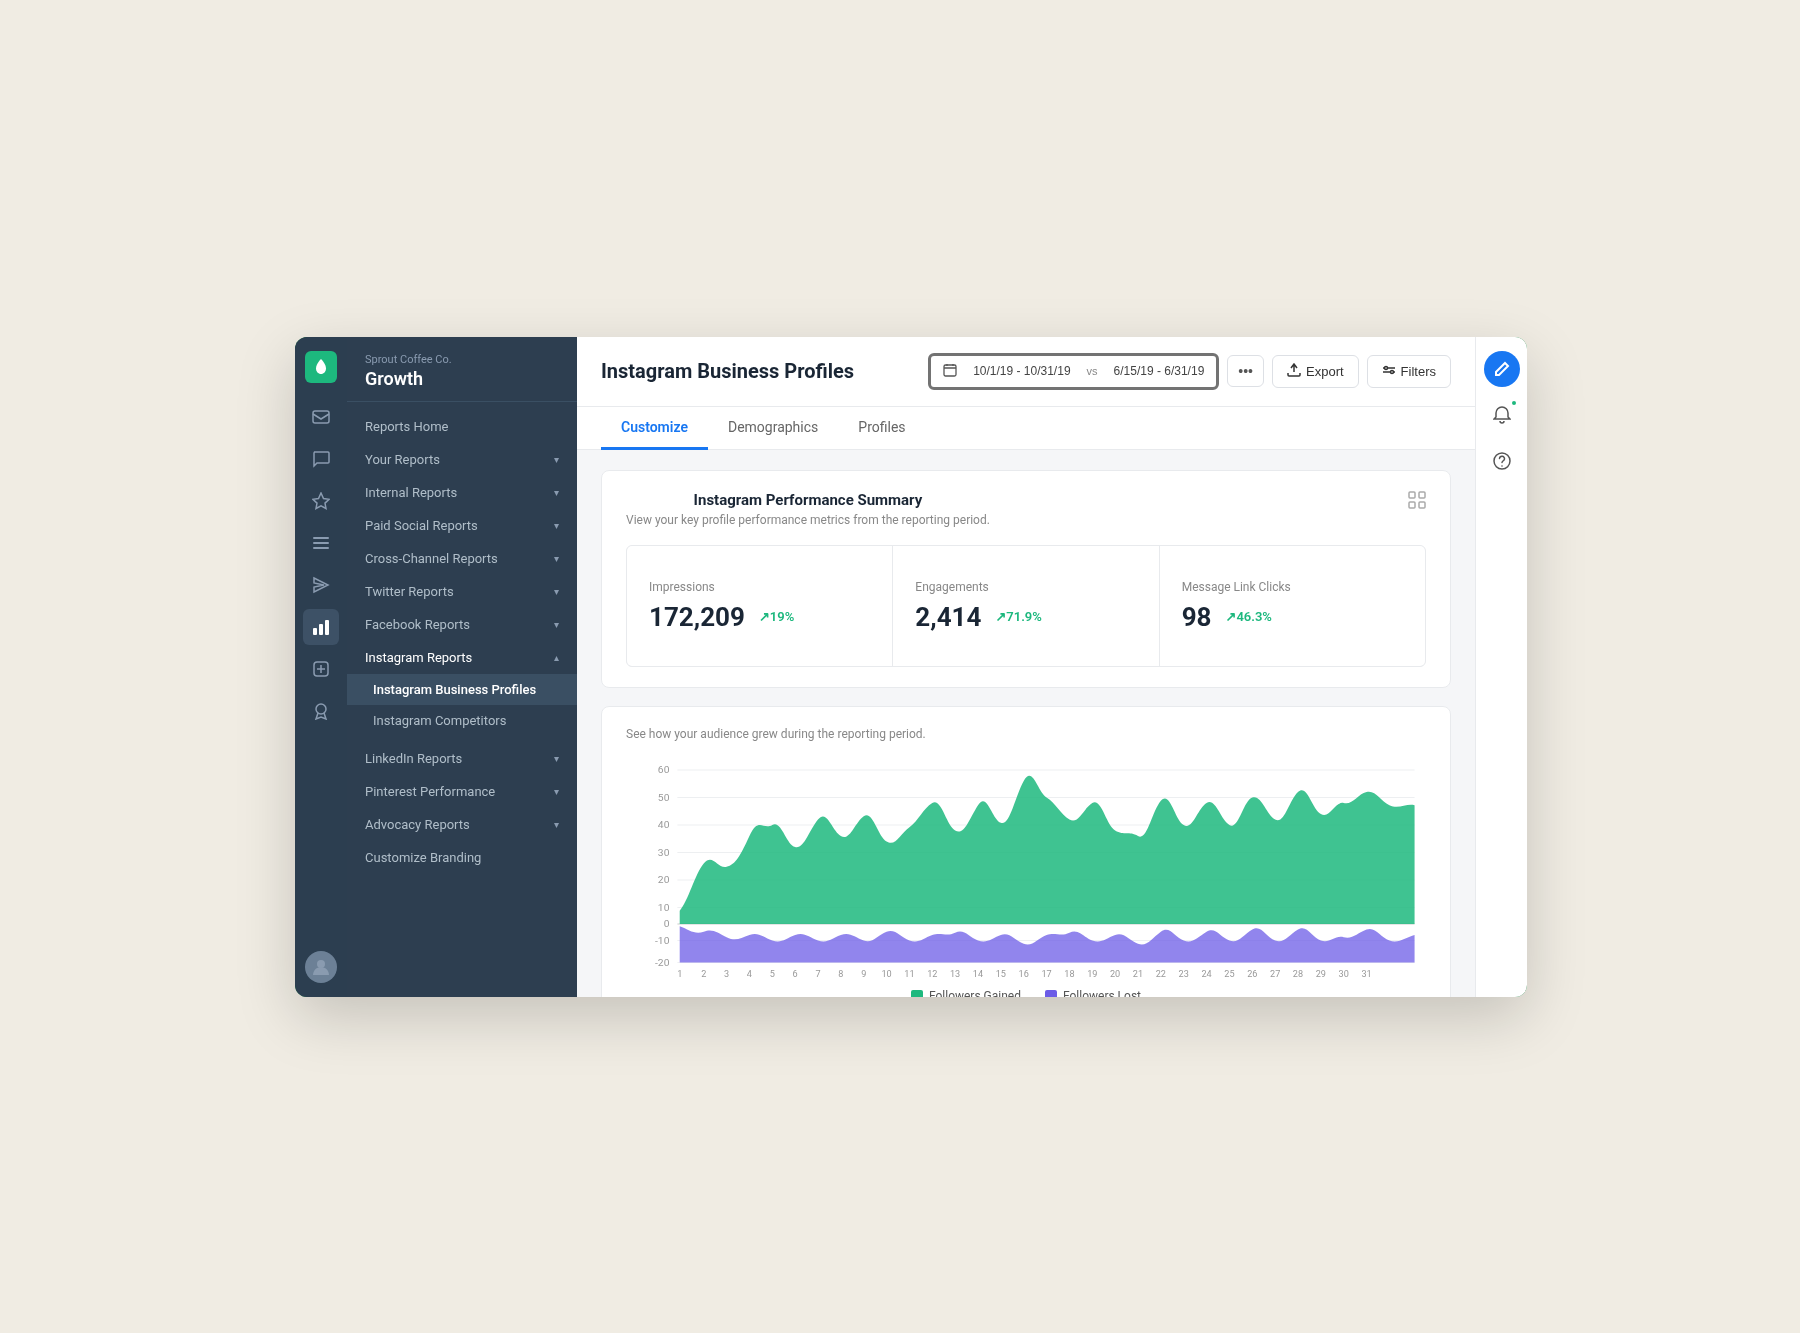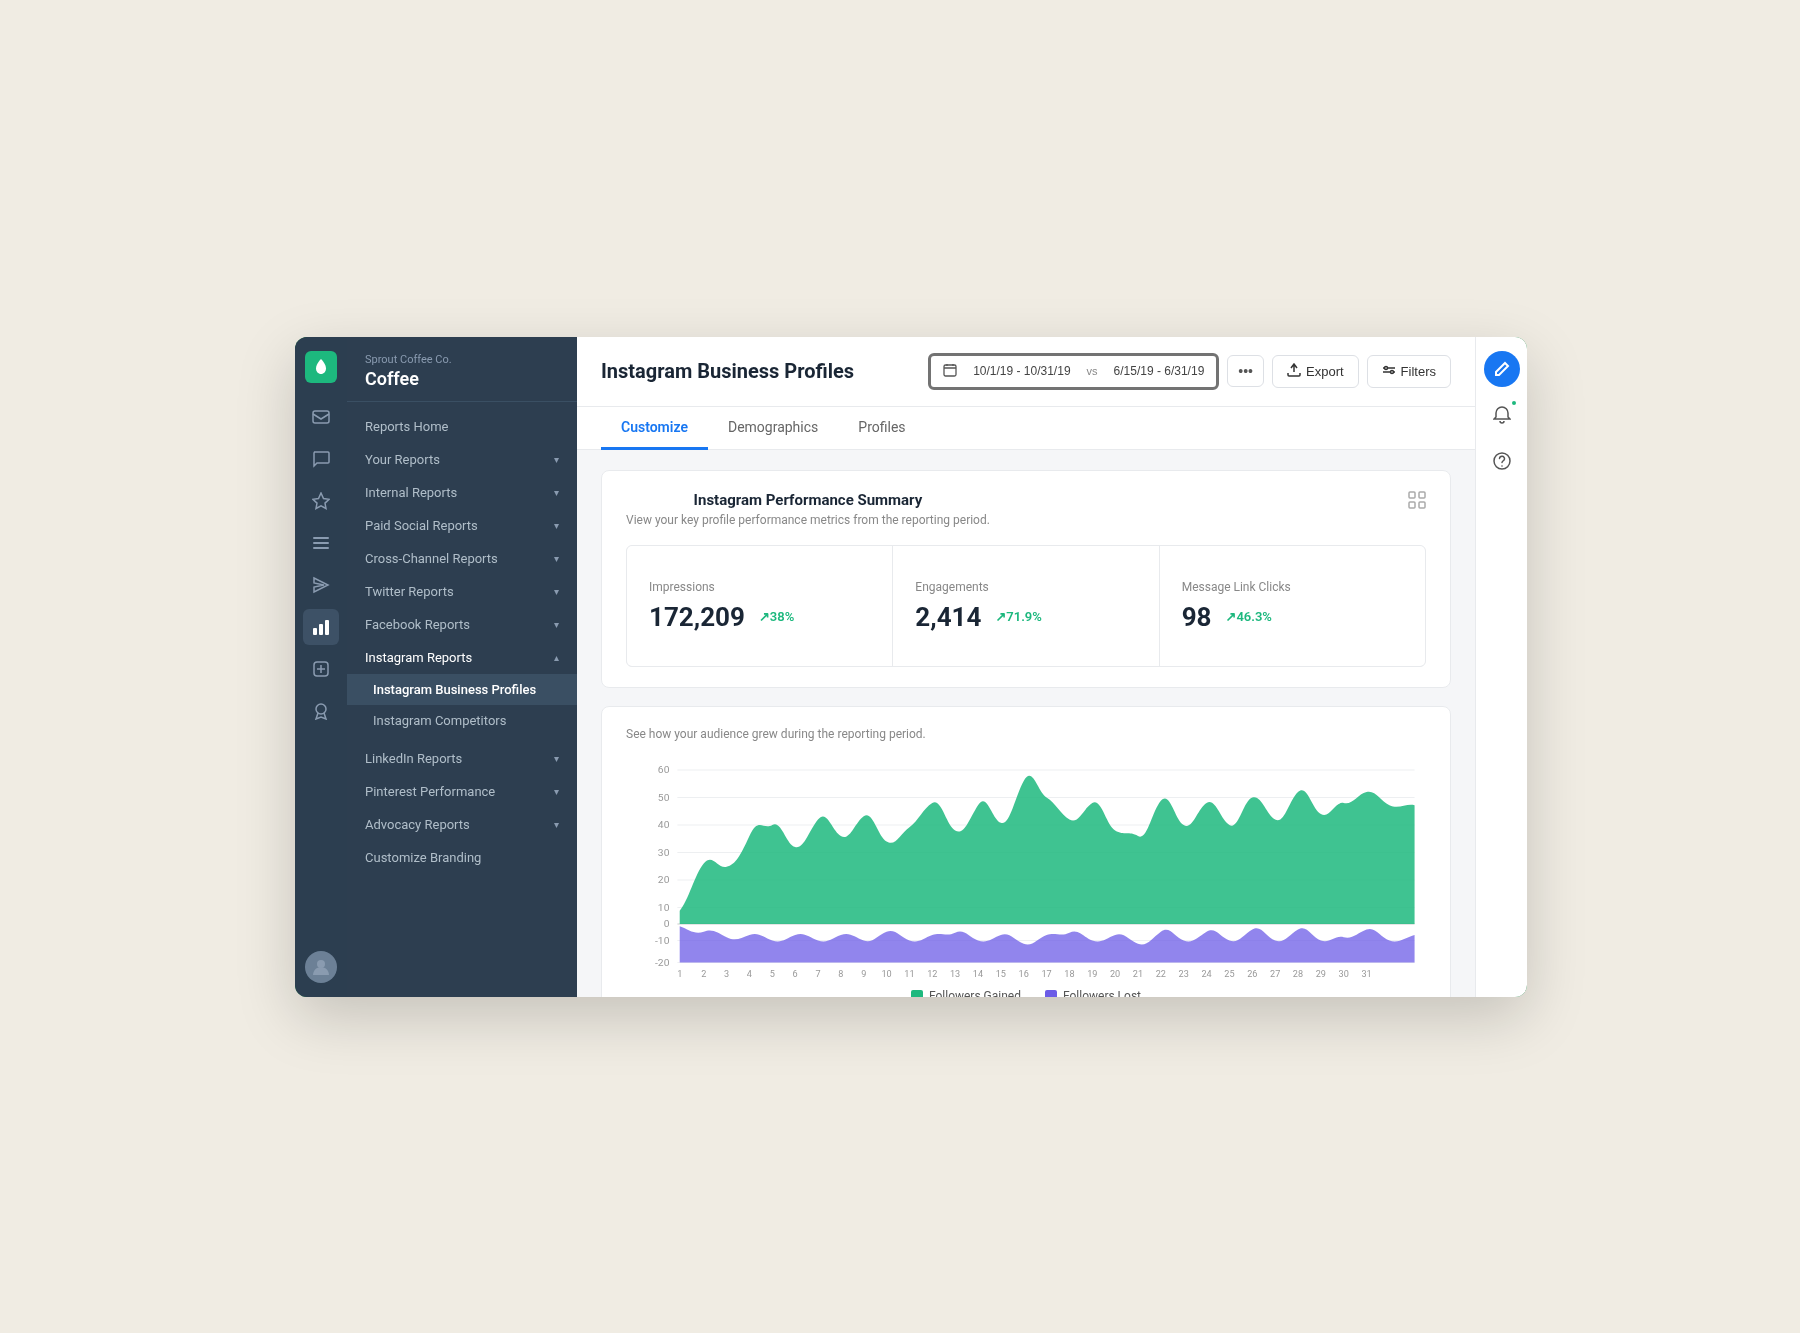--- a/index.html
+++ b/index.html
@@ -426,21 +426,21 @@
         <svg width="20" height="20" viewBox="0 0 20 20" fill="#8a9bb0">
           <circle cx="10" cy="7" r="4"></circle>
           <path d="M2 18c0-4.4 3.6-8 8-8s8 3.6 8 8" fill="#8a9bb0"></path>
         </svg>
       </div>
     </div>
 
     <div class="sidebar">
       <div class="sidebar-header">
         <div class="sidebar-brand">Sprout Coffee Co.</div>
-        <div class="sidebar-title">Coffee</div>
+        <div class="sidebar-title">Growth</div>
       </div>
       <div class="sidebar-nav">
         <div class="nav-item">
           <span>Reports Home</span>
         </div>
         <div class="nav-item">
           <span>Your Reports</span>
           <span class="nav-chevron">▾</span>
         </div>
         <div class="nav-item">
@@ -561,21 +561,21 @@
                 <rect x="11" y="11" width="6" height="6" rx="1"></rect>
               </svg>
             </div>
           </div>
           <div class="metrics-grid">
             <div class="metric-cell">
               <div class="metric-label">Impressions</div>
               <div class="metric-value">
                 <span>172,209</span>
                 <span class="metric-change">
-                  <span>↗38%</span>
+                  <span>↗19%</span>
                 </span>
               </div>
             </div>
             <div class="metric-cell">
               <div class="metric-label">Engagements</div>
               <div class="metric-value">
                 <span>2,414</span>
                 <span class="metric-change">
                   <span>↗71.9%</span>
                 </span>

